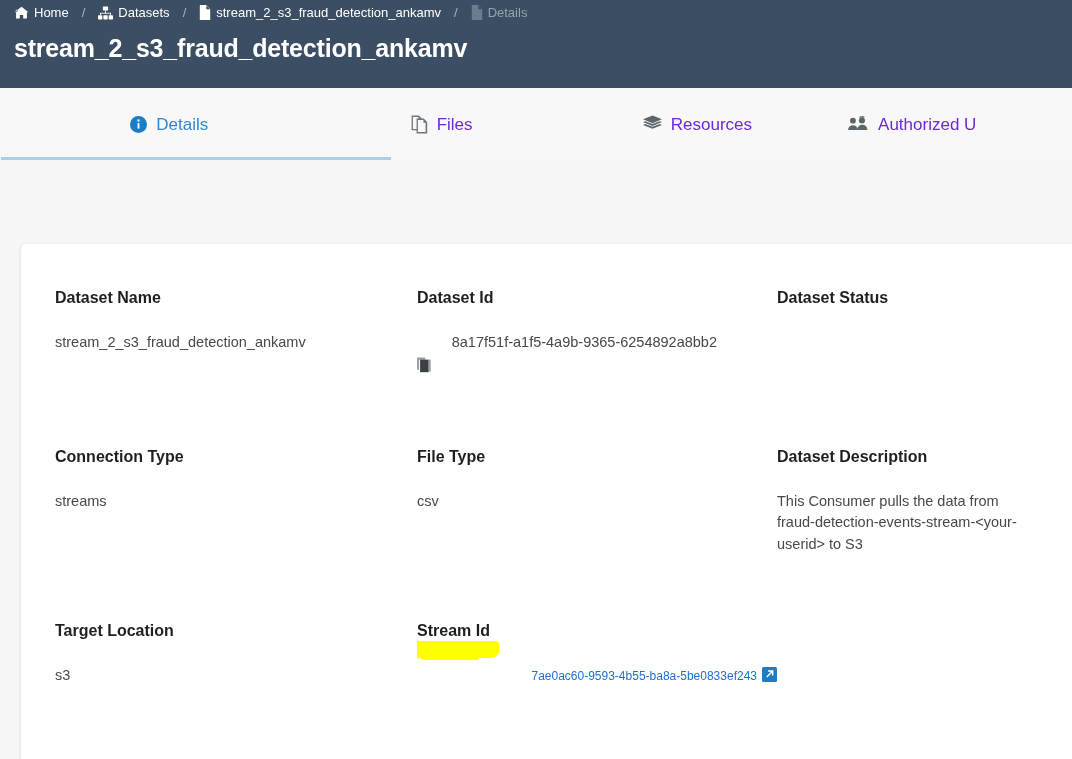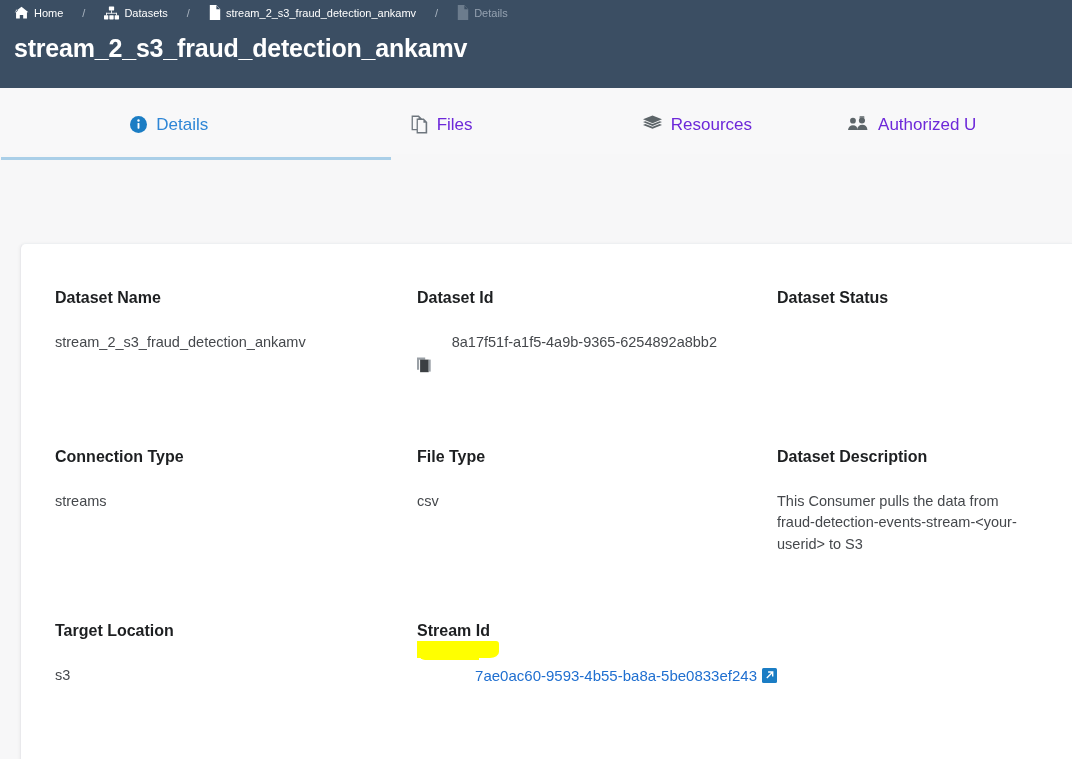--- a/index.html
+++ b/index.html
@@ -14,23 +14,23 @@
   
   #app-header {
     background: #3b4e63;
     height: 88px;
     padding: 0 14px;
     position: relative;
   }
   #breadcrumb {
     display: flex;
     align-items: center;
-    gap: 18px;
+    gap: 12px;
     padding-top: 5px;
-    font-size: 11px;
+    font-size: 13px;
     color: #ffffff;
     white-space: nowrap;
   }
   #breadcrumb .crumb {
     display: inline-flex;
     align-items: center;
     gap: 5px;
   }
   #breadcrumb .sep { color: #a9b4c0; padding: 0 1px; }
   #breadcrumb .crumb.current { color: #95a2b1; }
@@ -131,21 +131,21 @@
   }
   .field-value.wide { max-width: 660px; }
   .field-block { position: relative; }
 
   
   .copy-row { margin-top: 3px; line-height: 0; }
 
   
   .link-value {
     color: #1f6fd0;
-    font-size: 15px;
+    font-size: 12px;
     text-decoration: none;
     cursor: pointer;
   }
   .ext-link-icon {
     display: inline-block;
     vertical-align: -2px;
     margin-left: 5px;
     line-height: 0;
   }
 

